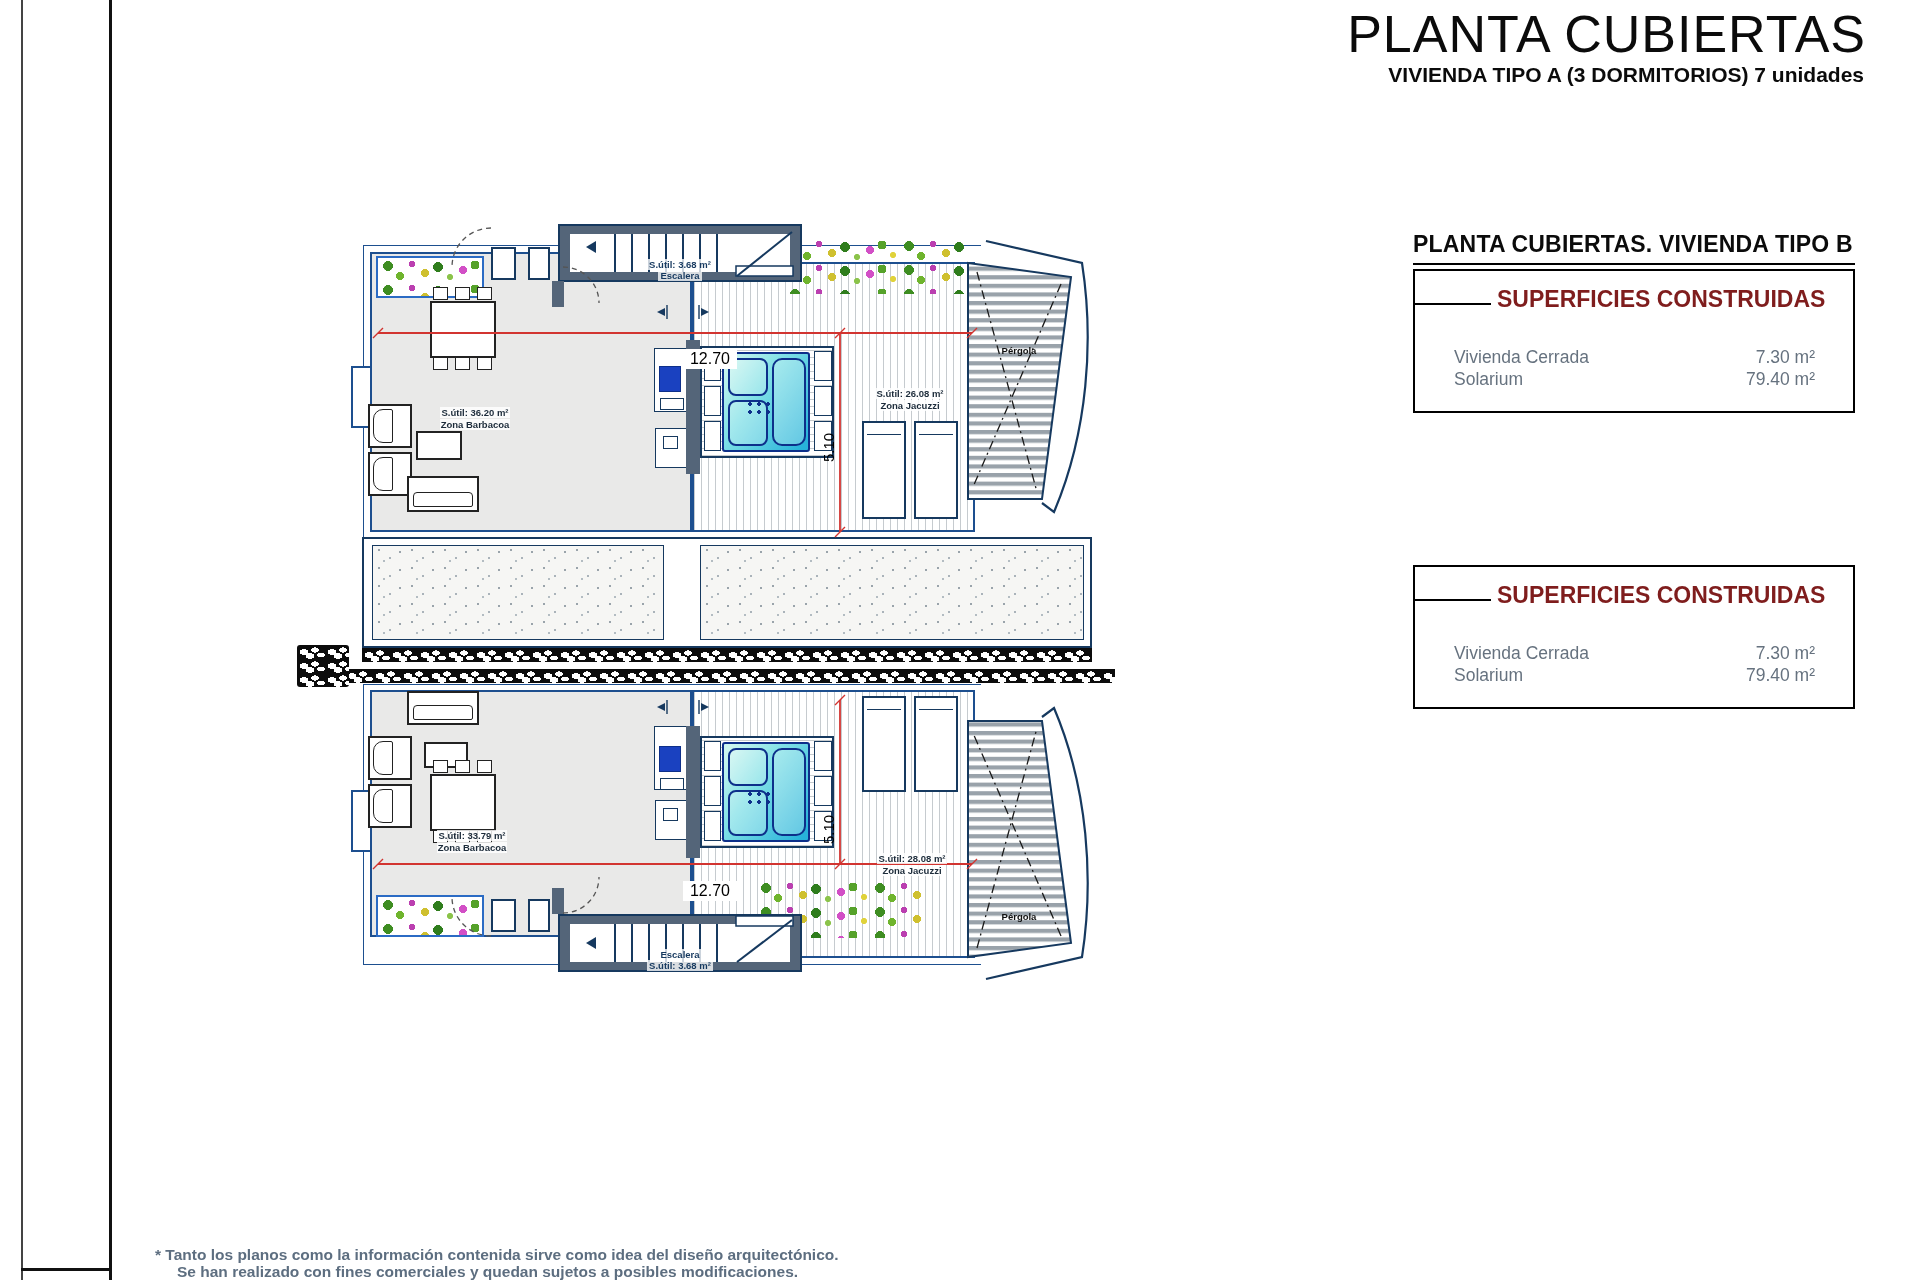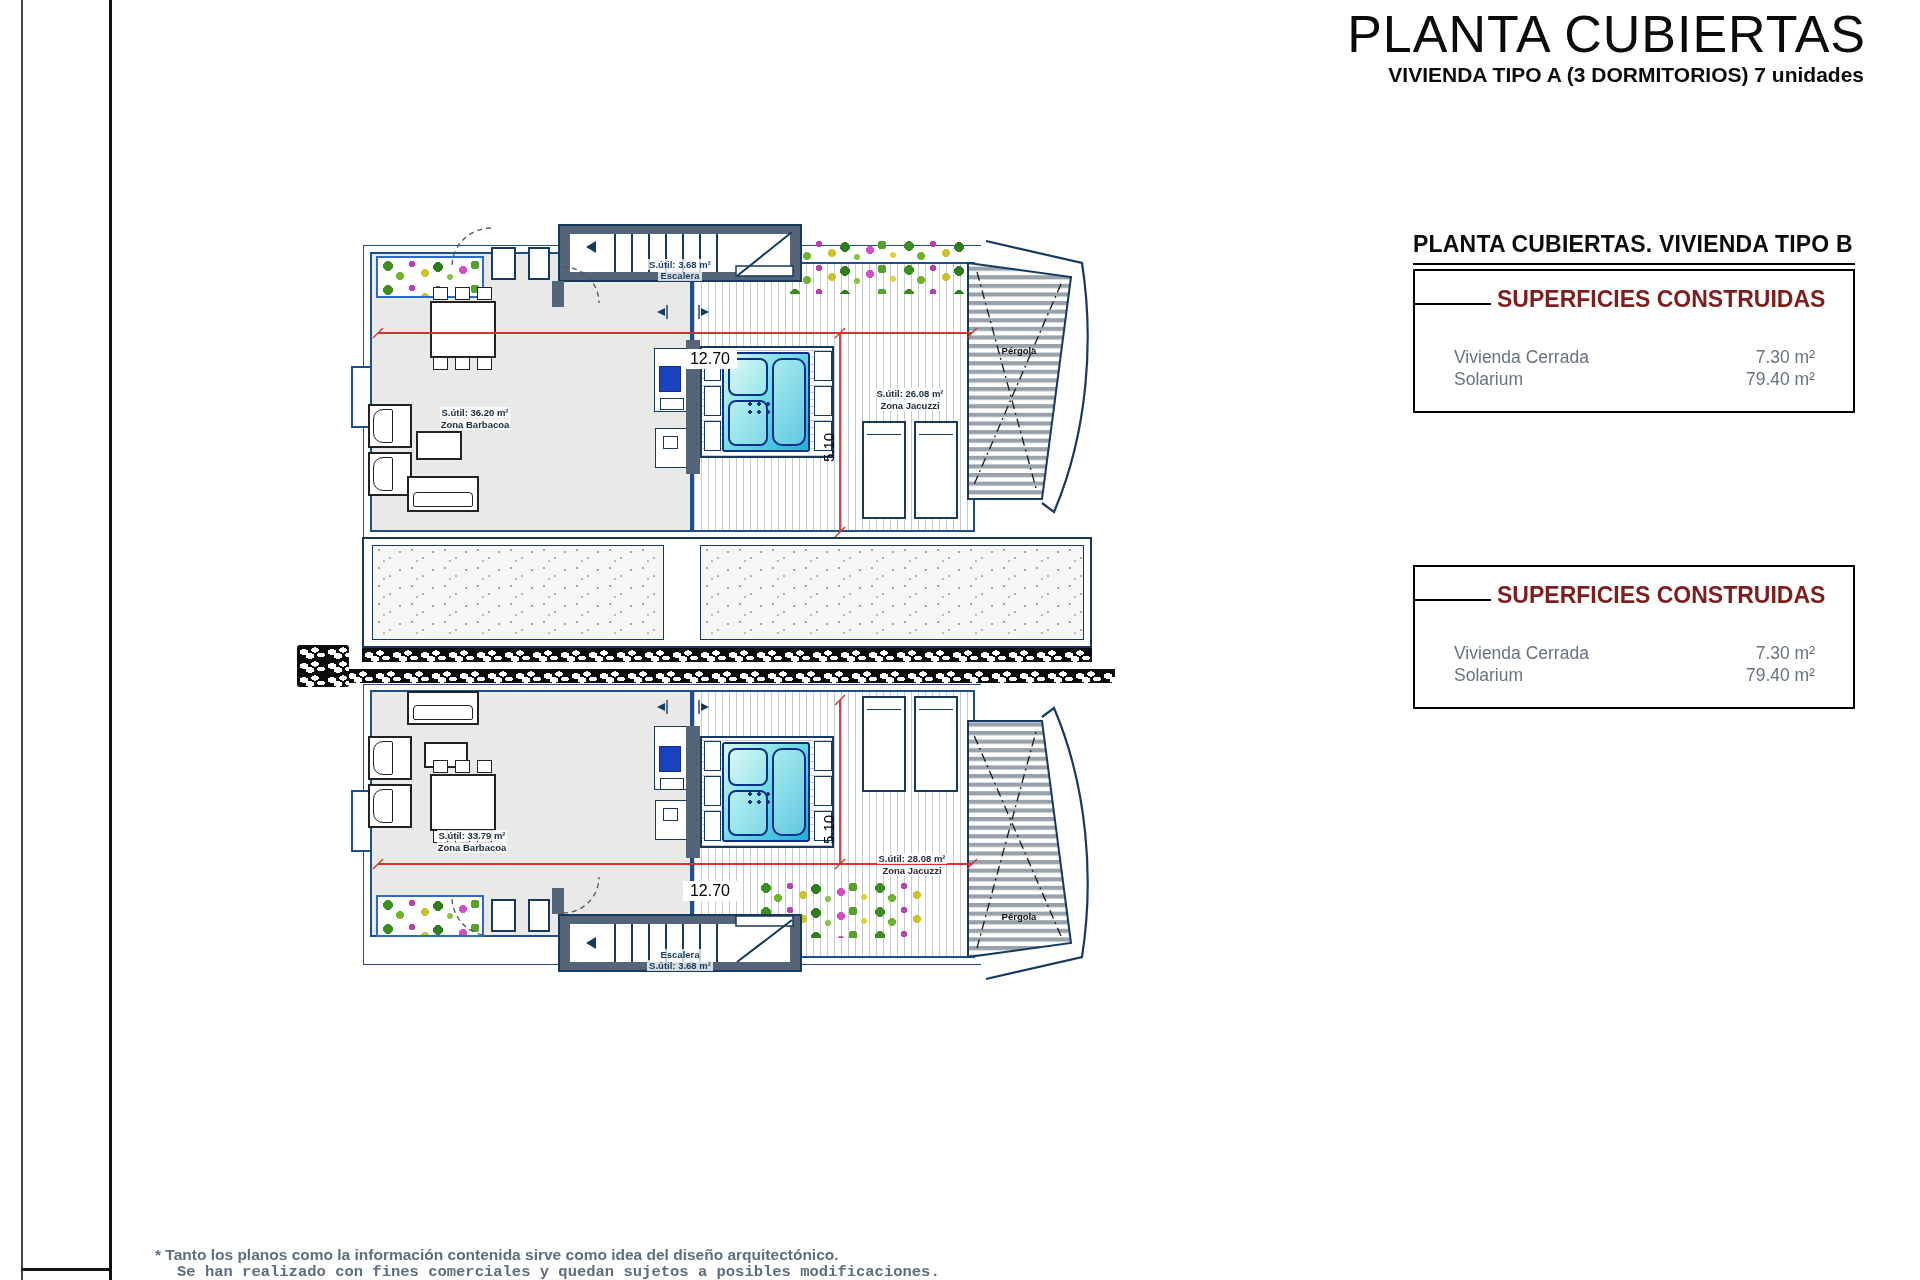--- a/index.html
+++ b/index.html
@@ -302,15 +302,15 @@
     <polygon points="596,241 586,247 596,253" fill="#16395f"></polygon>
     <polygon points="596,937 586,943 596,949" fill="#16395f"></polygon>
 
     <path d="M491,228 A39,39 0 0 0 452,266" stroke="#555" stroke-width="1.3" stroke-dasharray="5 4" fill="none"></path>
     <path d="M563,267 A36,36 0 0 1 599,303" stroke="#555" stroke-width="1.3" stroke-dasharray="5 4" fill="none"></path>
     <path d="M491,936 A39,39 0 0 1 452,898" stroke="#555" stroke-width="1.3" stroke-dasharray="5 4" fill="none"></path>
     <path d="M563,913 A36,36 0 0 0 599,877" stroke="#555" stroke-width="1.3" stroke-dasharray="5 4" fill="none"></path>
   </svg>
 
   <div class="a foot" style="left:155px;top:1246px;">* Tanto los planos como la información contenida sirve como idea del diseño arquitectónico.</div>
-  <div class="a foot" style="left:177px;top:1263px;font-family:Liberation Mono, monospace;">Se han realizado con fines comerciales y quedan sujetos a posibles modificaciones.</div>
+  <div class="a foot" style="left:177px;top:1263px;">Se han realizado con fines comerciales y quedan sujetos a posibles modificaciones.</div>
 
 </div>
 
 </body></html>

